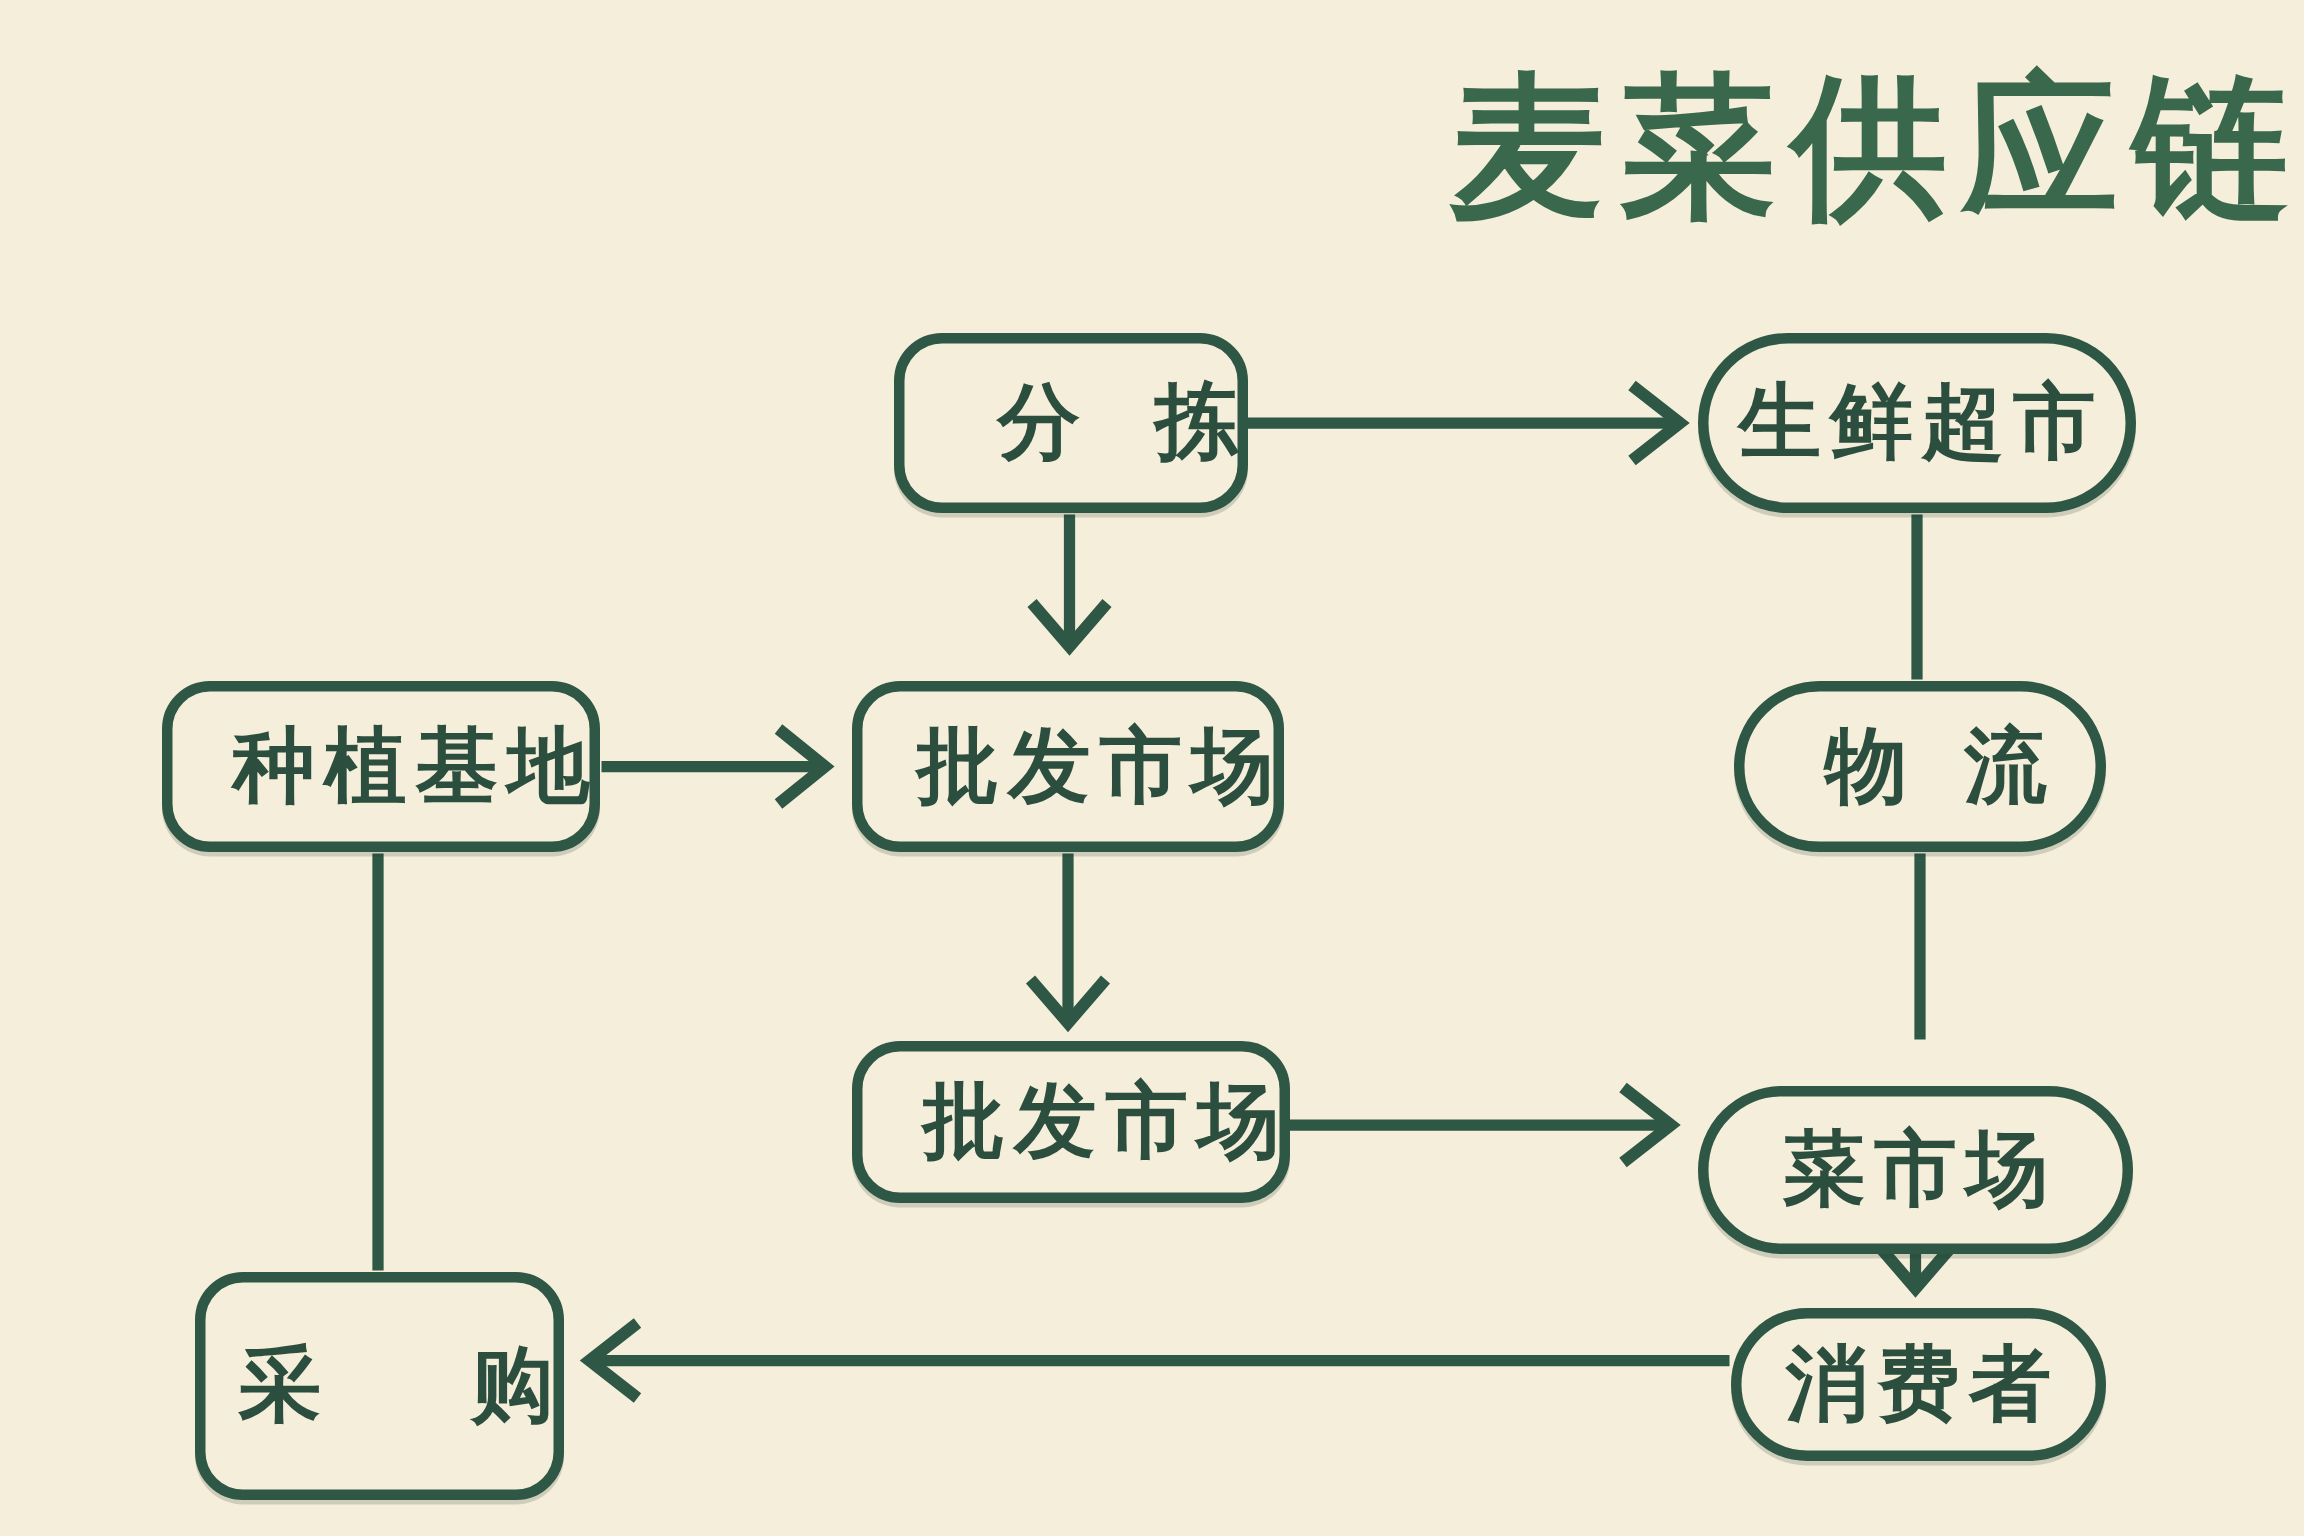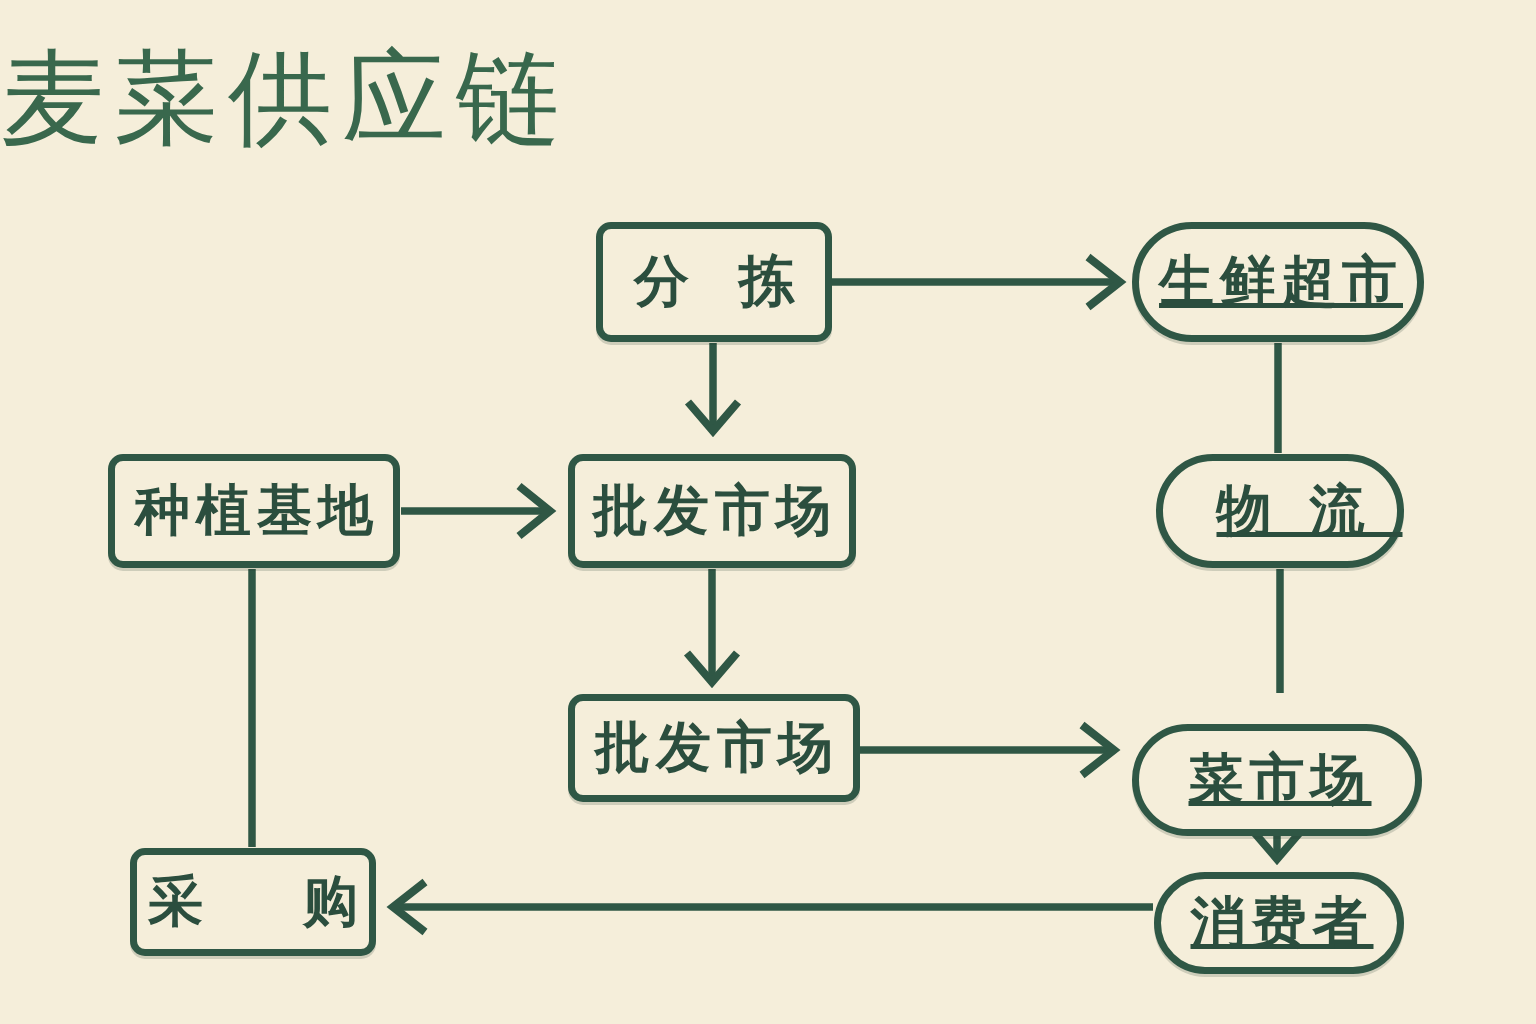--- a/index.html
+++ b/index.html
@@ -13,23 +13,23 @@
     position:relative;
     width:1536px;height:1024px;
     background:var(--bg);
     overflow:hidden;
     font-family:"Liberation Sans","DejaVu Sans",sans-serif;
   }
   .page-title{
     position:absolute;
     left:0;top:30px;width:100%;
     margin:0;
-    text-align:left;
+    text-align:right;
     font-size:104px;
-    font-weight:400;
+    font-weight:700;
     letter-spacing:10px;
     color:var(--title);
   }
   .edges{
     position:absolute;left:0;top:0;
     width:1536px;height:1024px;
   }
   .edges line,.edges polyline{
     stroke:var(--line);
     stroke-width:7.5;
@@ -42,37 +42,37 @@
     border:7px solid var(--line);
     background:var(--bg);
     display:flex;
     align-items:center;
     justify-content:center;
     color:var(--text);
     font-weight:700;
     font-size:55px;
     box-shadow:0 3px 0 rgba(34,56,44,0.18);
   }
-  .rect{border-radius:15px;}
-  .pill{border-radius:999px;text-decoration:underline;}
+  .rect{border-radius:32px;justify-content:flex-end;}
+  .pill{border-radius:999px;}
   .node span{white-space:nowrap;}
   .ls-sm span{letter-spacing:6px;margin-right:-6px;}
   .ls-md span{letter-spacing:38px;margin-right:-38px;margin-left:21px;}
   .ls-lg span{letter-spacing:50px;margin-right:-50px;}
   .ls-xl span{letter-spacing:100px;margin-right:-100px;}
 
   #n-fenjian     {left:596px; top:222px; width:236px; height:120px;}
   #n-shengxian   {left:1132px;top:222px; width:292px; height:120px;}
   #n-zhongzhi    {left:108px; top:454px; width:292px; height:114px;}
   #n-pifa        {left:568px; top:454px; width:288px; height:114px;}
   #n-wuliu       {left:1156px;top:454px; width:248px; height:114px;}
   #n-peisong     {left:568px; top:694px; width:292px; height:108px;}
   #n-caishichang {left:1132px;top:724px; width:290px; height:112px;}
   #n-xiaofeizhe  {left:1154px;top:872px; width:250px; height:102px;}
-  #n-caigou      {left:130px; top:848px; width:246px; height:108px;}
+  #n-caigou      {left:130px; top:848px; width:246px; height:152px;}
 </style>
 </head>
 <body>
 
 <div id="canvas">
 
   <h1 class="page-title">麦菜供应链</h1>
 
   <svg class="edges" viewBox="0 0 1536 1024" xmlns="http://www.w3.org/2000/svg">
 

